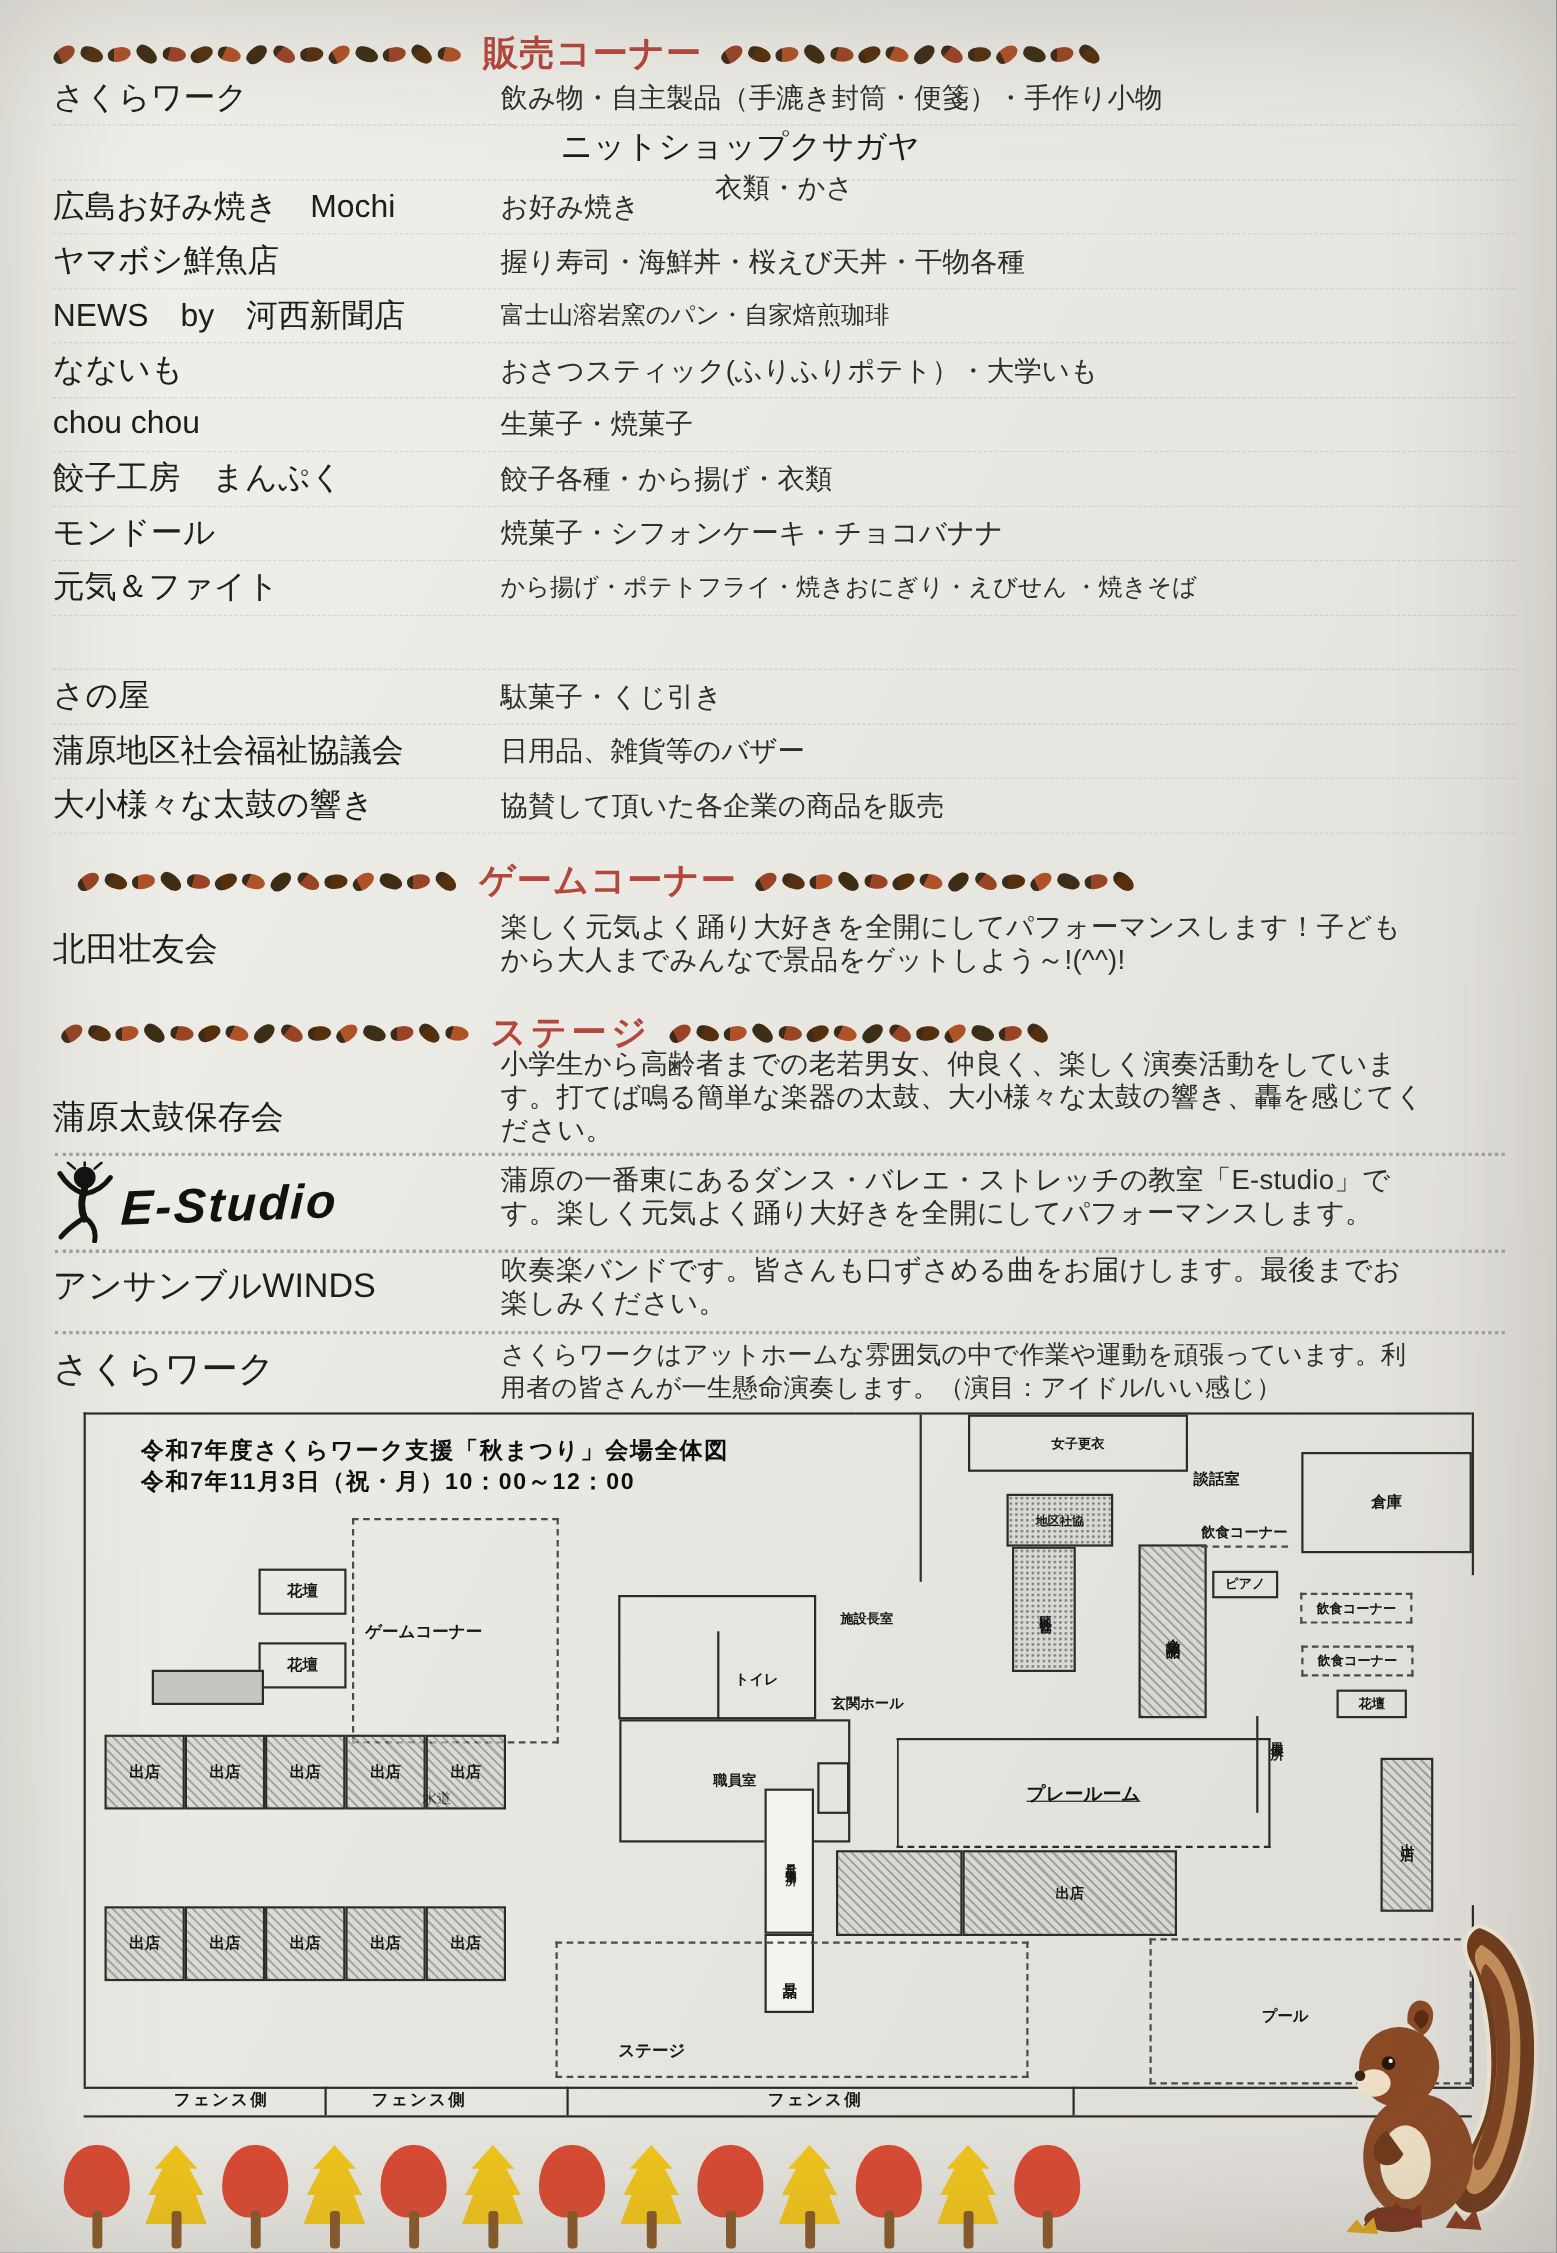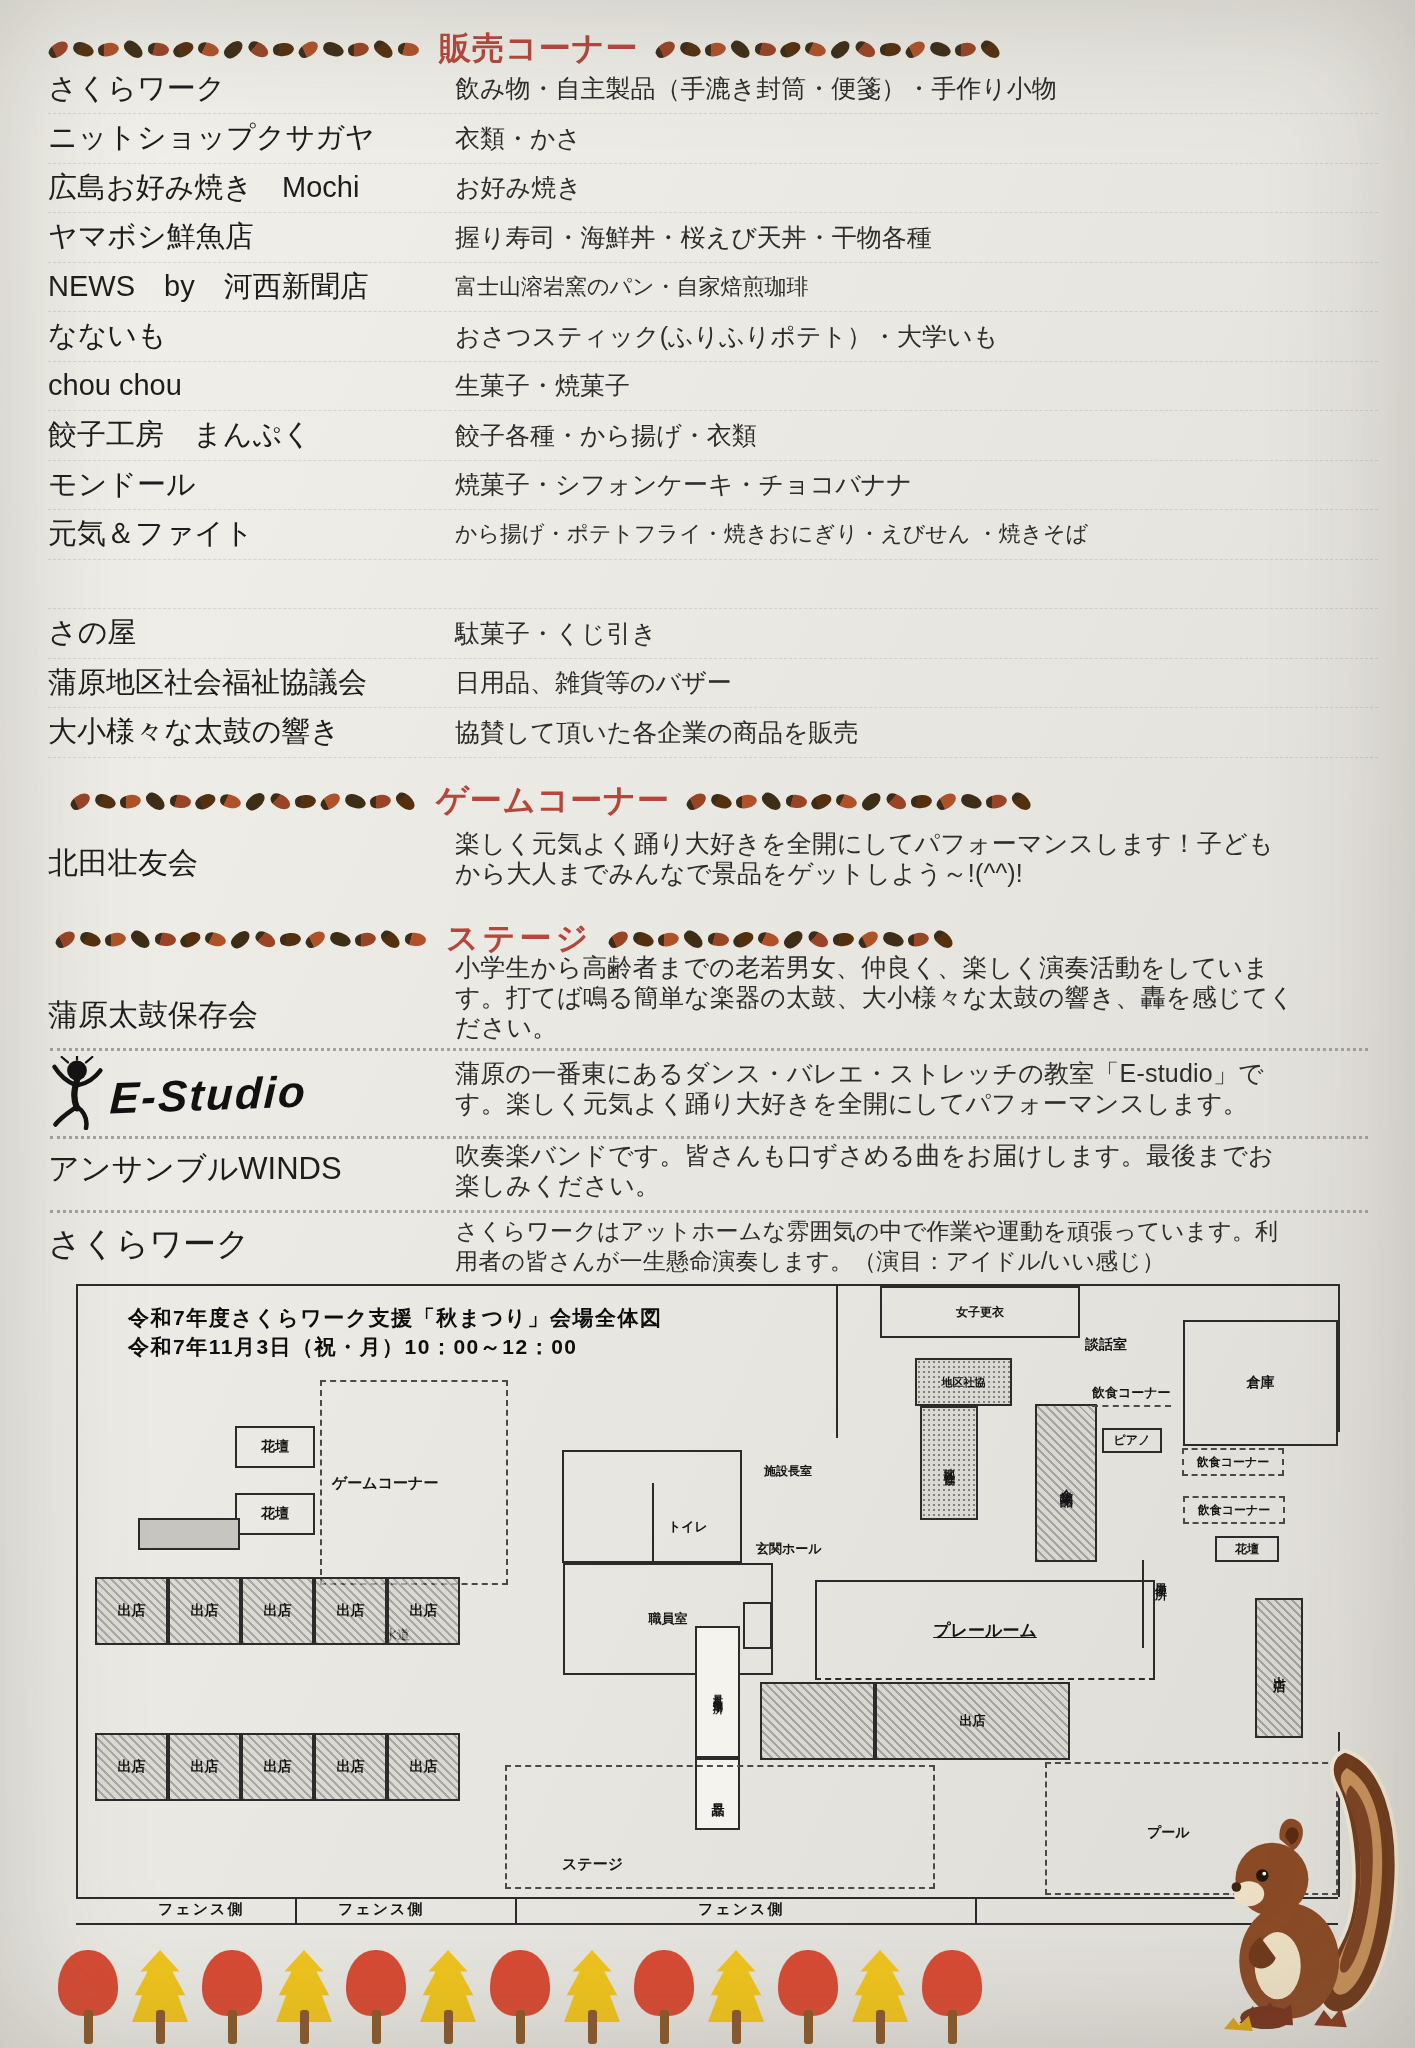--- a/index.html
+++ b/index.html
@@ -95,21 +95,21 @@
         <span class="aco" style="background: linear-gradient(100deg, rgb(58, 44, 24) 28%, rgb(154, 68, 38) 30%); transform: rotate(-10deg);"></span>
         <span class="aco" style="background: linear-gradient(100deg, rgb(58, 44, 24) 28%, rgb(84, 48, 15) 30%); transform: rotate(40deg);"></span>
       </div>
   </div>
 
   <div id="vendors">
       <div class="vrow" style="top: 64px;">
         <span class="vname">さくらワーク</span>
         <span class="vitems">飲み物・自主製品（手漉き封筒・便箋）・手作り小物</span>
       </div>
-      <div class="vrow" style="top: 113.5px;">
+      <div class="vrow" style="top: 113.5px; flex-direction: column;">
         <span class="vname">ニットショップクサガヤ</span>
         <span class="vitems">衣類・かさ</span>
       </div>
       <div class="vrow" style="top: 163px;">
         <span class="vname">広島お好み焼き　Mochi</span>
         <span class="vitems">お好み焼き</span>
       </div>
       <div class="vrow" style="top: 212.5px;">
         <span class="vname">ヤマボシ鮮魚店</span>
         <span class="vitems">握り寿司・海鮮丼・桜えび天丼・干物各種</span>
@@ -277,21 +277,21 @@
       <div class="mroom" style="left: 165px; top: 213px; width: 80px; height: 42px;">
         <span style="font-size: 14px;">花壇</span>
       </div>
       <div class="mroom s-gray" style="left: 68px; top: 238px; width: 102px; height: 32px;"></div>
       <div class="mroom s-dash" style="left: 250px; top: 100px; width: 188px; height: 205px; justify-content: flex-start;">
         <span style="font-size: 15px; position: absolute; left: 10px; top: 92px;">ゲームコーナー</span>
       </div>
       <div class="mroom" style="left: 810px; top: 6px; width: 200px; height: 52px;">
         <span style="font-size: 12px;">女子更衣</span>
       </div>
-      <div class="mroom" style="left: 1113px; top: 40px; width: 155px; height: 126px;">
+      <div class="mroom" style="left: 1113px; top: 40px; width: 155px; height: 92px;">
         <span style="font-size: 14px;">倉庫</span>
       </div>
       <div class="mroom" style="left: 492px; top: 170px; width: 180px; height: 113px;"></div>
       <div class="mroom" style="left: 493px; top: 283px; width: 210px; height: 112px;">
         <span style="font-size: 13px;">職員室</span>
       </div>
       <div class="mroom" style="left: 673px; top: 322px; width: 29px; height: 47px;"></div>
       <div class="mroom s-roomdb" style="left: 745px; top: 300px; width: 340px; height: 100px;">
         <span style="font-size: 17px; text-decoration: underline;">プレールーム</span>
       </div>

